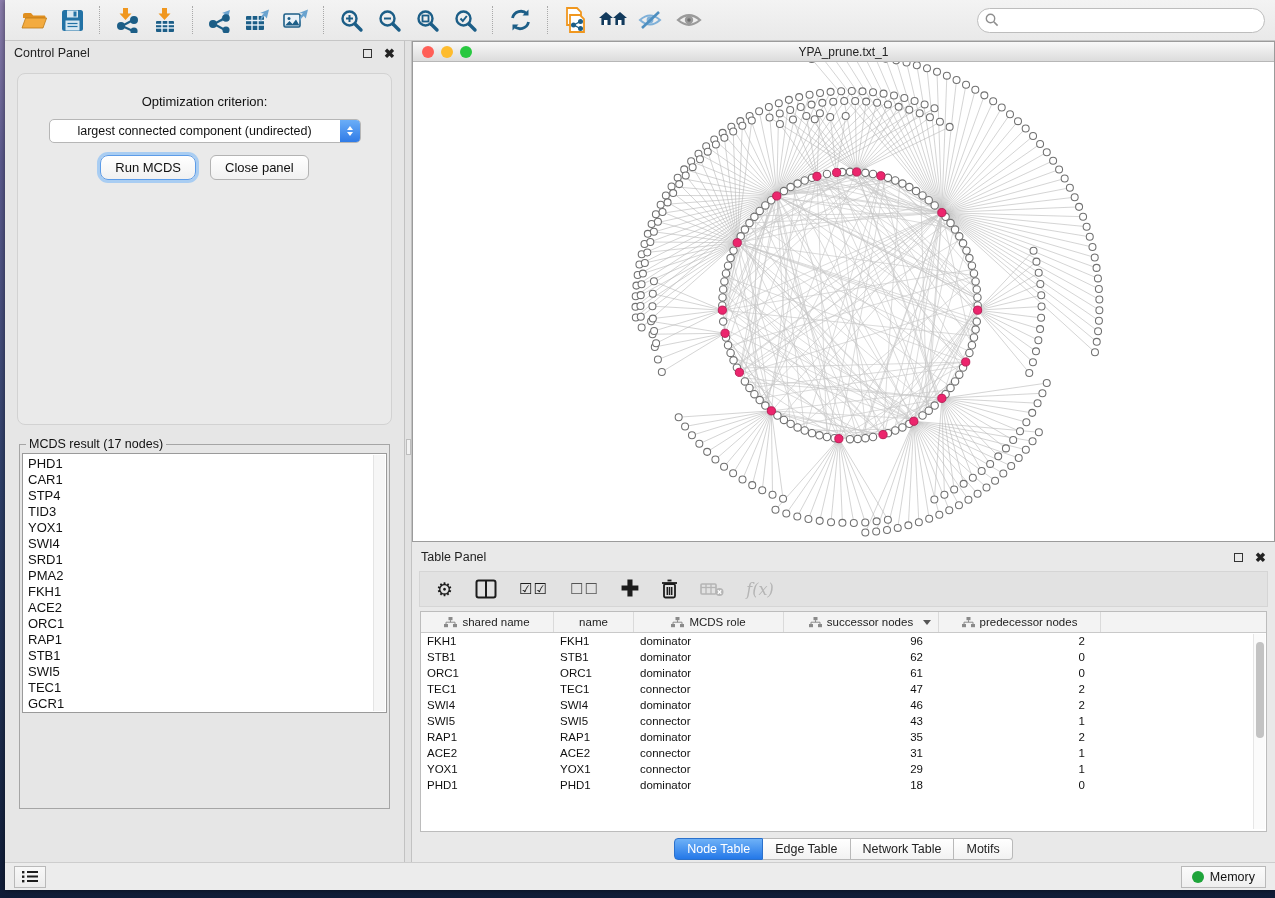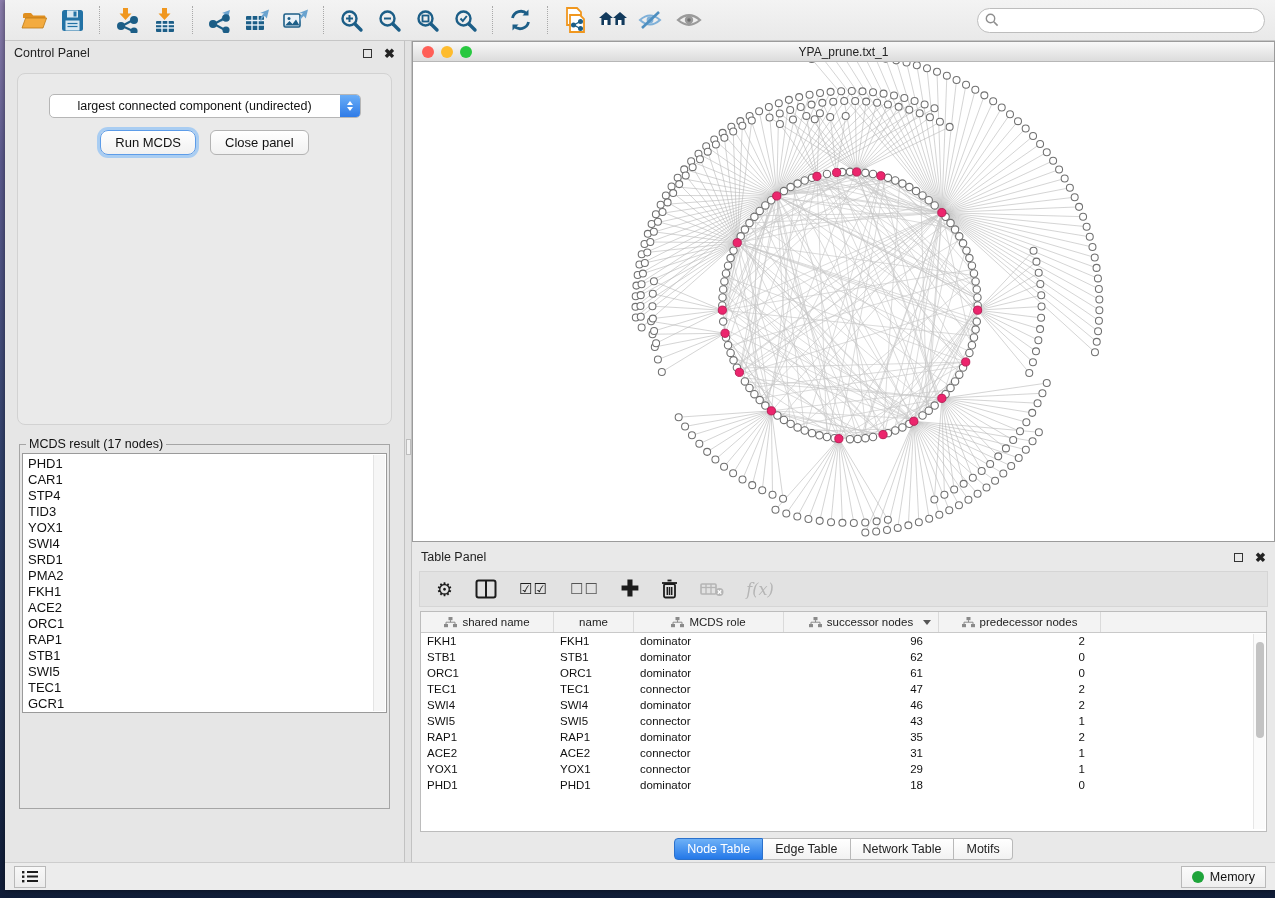--- a/index.html
+++ b/index.html
@@ -291,20 +291,21 @@
   <div class="main">
 
     <div class="control-panel">
       <div class="panel-header">
         <span>Control Panel</span>
         <span class="sp"></span>
         <span class="win-float"></span>
         <span class="win-close">✖</span>
       </div>
       <div class="cp-card">
+        <div class="opt-label">Optimization criterion:</div>
         <div class="select-box">
           <span class="val">largest connected component (undirected)</span>
           <span class="spin">
             <i class="up"></i>
               <i class="dn"></i>
           </span>
         </div>
         <div class="btn-row">
           <button class="push-btn focus">Run MCDS</button>
           <button class="push-btn">Close panel</button>

